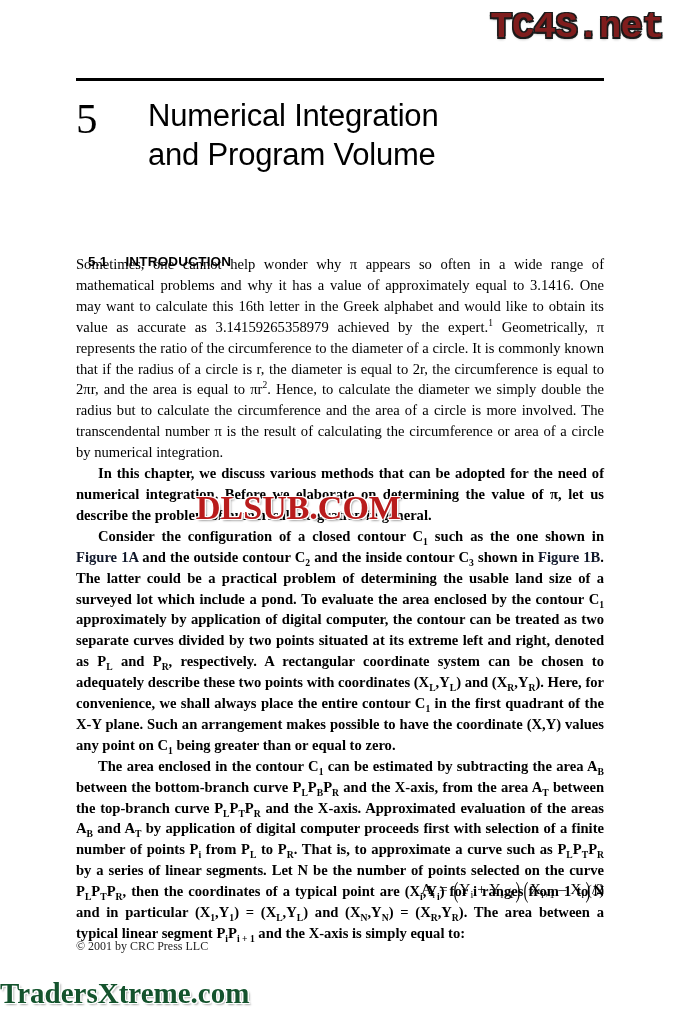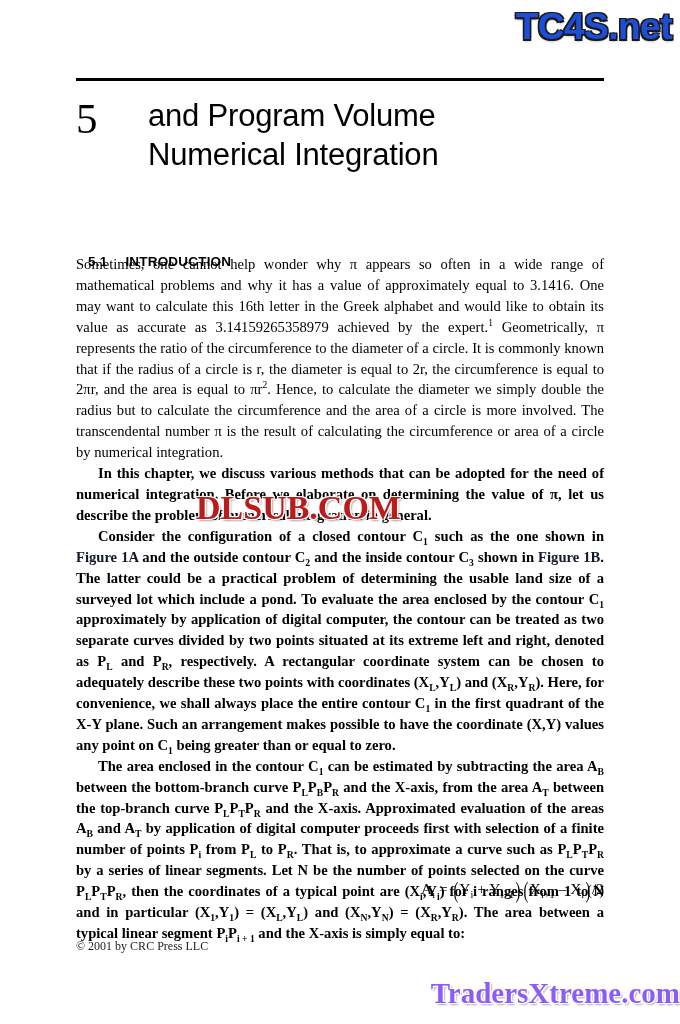--- a/index.html
+++ b/index.html
@@ -13,25 +13,25 @@
     position: relative;
     overflow: hidden;
     font-family: "Liberation Serif", serif;
     color: #000000;
   }
 
   
   .wm-top {
     position: absolute;
     top: 6px;
-    right: 8px;
-    font-family: Liberation Sans, sans-serif;
+    right: 16px;
+    font-family: Liberation Mono, monospace;
     font-weight: bold;
     font-size: 37px;
-    color: #1d4ed8;
+    color: #7f1d1d;
     letter-spacing: -0.5px;
     text-shadow:
       -1.5px -1.5px 0 #1a1a1a,
        1.5px -1.5px 0 #1a1a1a,
       -1.5px  1.5px 0 #1a1a1a,
        1.5px  1.5px 0 #1a1a1a,
        0 2px 3px rgba(0,0,0,.45);
     z-index: 20;
   }
   .wm-mid {
@@ -49,25 +49,25 @@
       -1.2px  1.2px 0 #ffffff,
        1.2px  1.2px 0 #ffffff,
        2px 2px 2px rgba(0,0,0,.35);
     z-index: 20;
   }
   .wm-bottom {
     position: absolute;
     bottom: 14px;
     left: 0;
     width: 100%;
-    text-align: right;
+    text-align: left;
     font-family: "Liberation Serif", serif;
     font-weight: bold;
     font-size: 29px;
-    color: #8b5cf6;
+    color: #14532d;
     text-shadow:
       -1.2px -1.2px 0 #ffffff,
        1.2px -1.2px 0 #ffffff,
       -1.2px  1.2px 0 #ffffff,
        1.2px  1.2px 0 #ffffff,
        2px 2px 2px rgba(0,0,0,.35);
     z-index: 20;
   }
 
   
@@ -186,22 +186,22 @@
 
 <div class="wm-top">TC4S.net</div>
 
 <div class="page">
 
   <div class="rule"></div>
 
   <div class="chapter-head">
     <div class="chapter-number">5</div>
     <div class="chapter-title">
+      <div>Numerical Integration</div>
       <div>and Program Volume</div>
-      <div>Numerical Integration</div>
     </div>
   </div>
 
   <div class="section-head">
     <span class="num">5.1</span><span>INTRODUCTION</span>
   </div>
 
   <div class="body-text">
 
     <p><span>Sometimes, one cannot help wonder why </span><span>π</span><span> appears so often in a wide range of mathematical problems and why it has a value of approximately equal to 3.1416. One may want to calculate this 16th letter in the Greek alphabet and would like to obtain its value as accurate as 3.14159265358979 achieved by the expert.</span><sup>1</sup><span> Geometrically, </span><span>π</span><span> represents the ratio of the circumference to the diameter of a circle. It is commonly known that if the radius of a circle is r, the diameter is equal to 2r, the circumference is equal to 2</span><span>π</span><span>r, and the area is equal to </span><span>π</span><span>r</span><sup>2</sup><span>. Hence, to calculate the diameter we simply double the radius but to calculate the circumference and the area of a circle is more involved. The transcendental number </span><span>π</span><span> is the result of calculating the circumference or area of a circle by numerical integration.</span></p>

